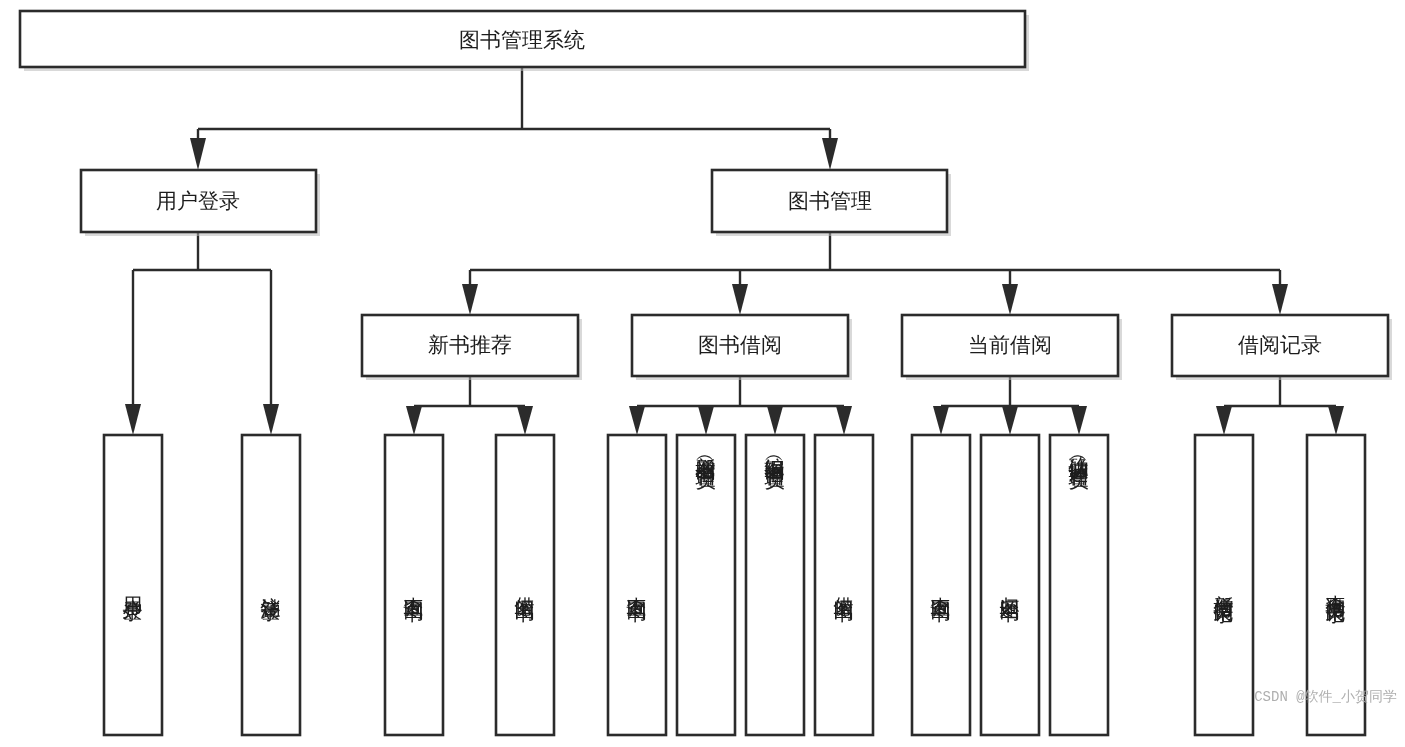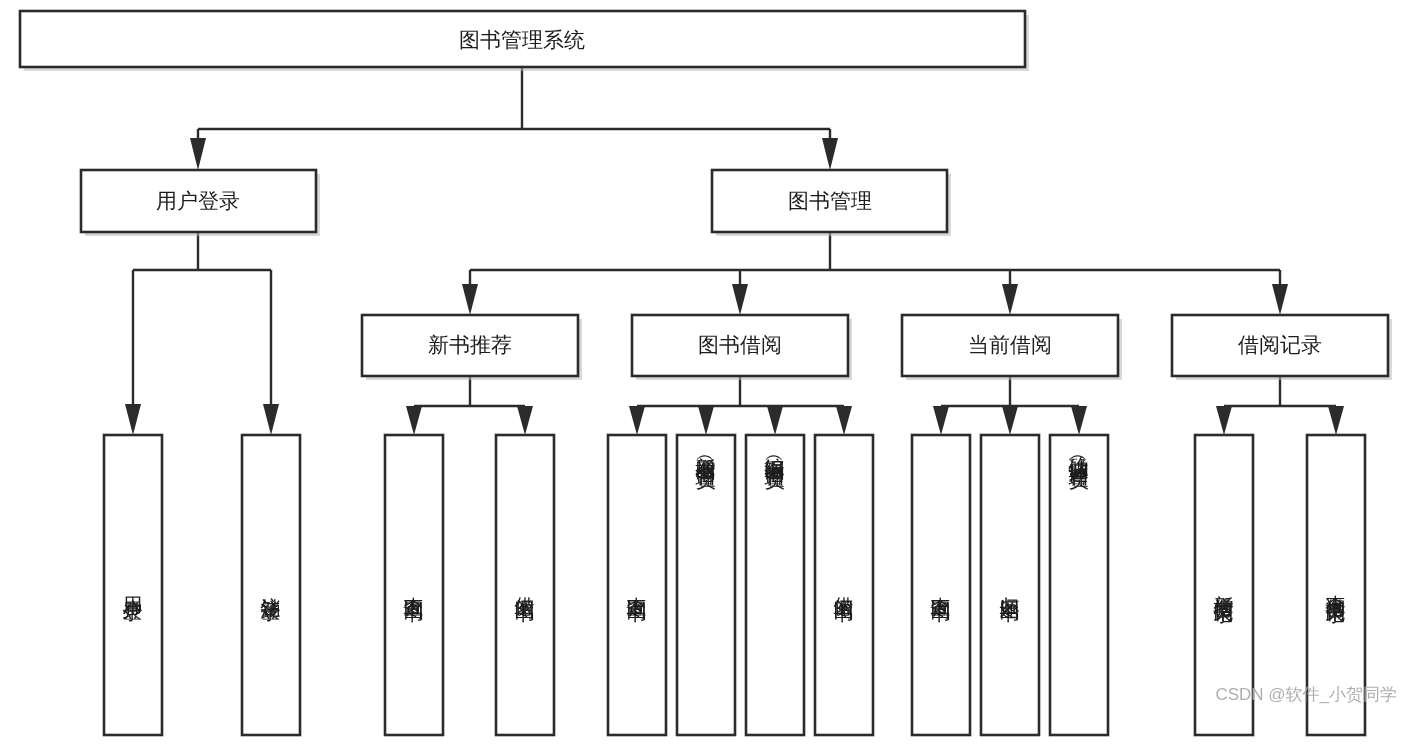--- a/index.html
+++ b/index.html
@@ -70,22 +70,22 @@
     font-size: 20px;
     color: #1d1d1d;
     letter-spacing: 2px;
     line-height: 1;
     white-space: nowrap;
   }
   .watermark {
     position: absolute;
     right: 8px;
     bottom: 6px;
-    font-family: Liberation Sans, sans-serif;
-    font-size: 17px;
+    font-family: Liberation Mono, monospace;
+    font-size: 14px;
     color: #a8a8a8;
     opacity: 0.92;
     white-space: nowrap;
     pointer-events: none;
   }
 </style>
 </head>
 <body>
 
 <div id="diagram-root">

